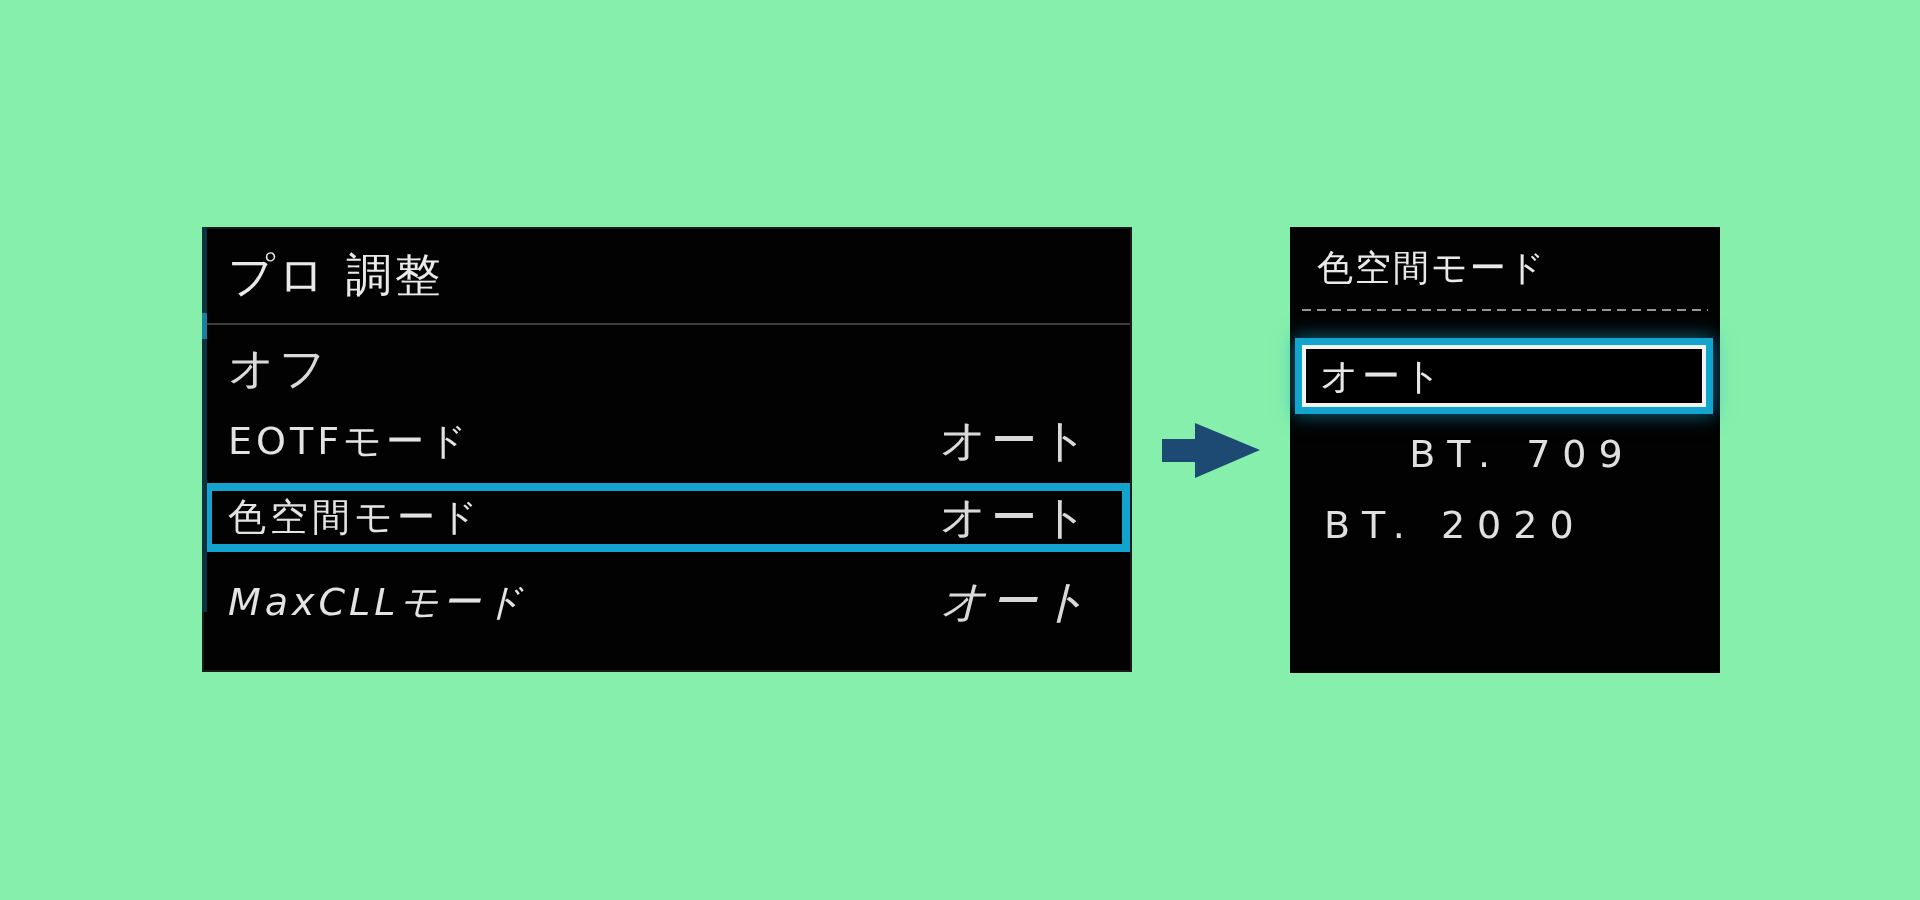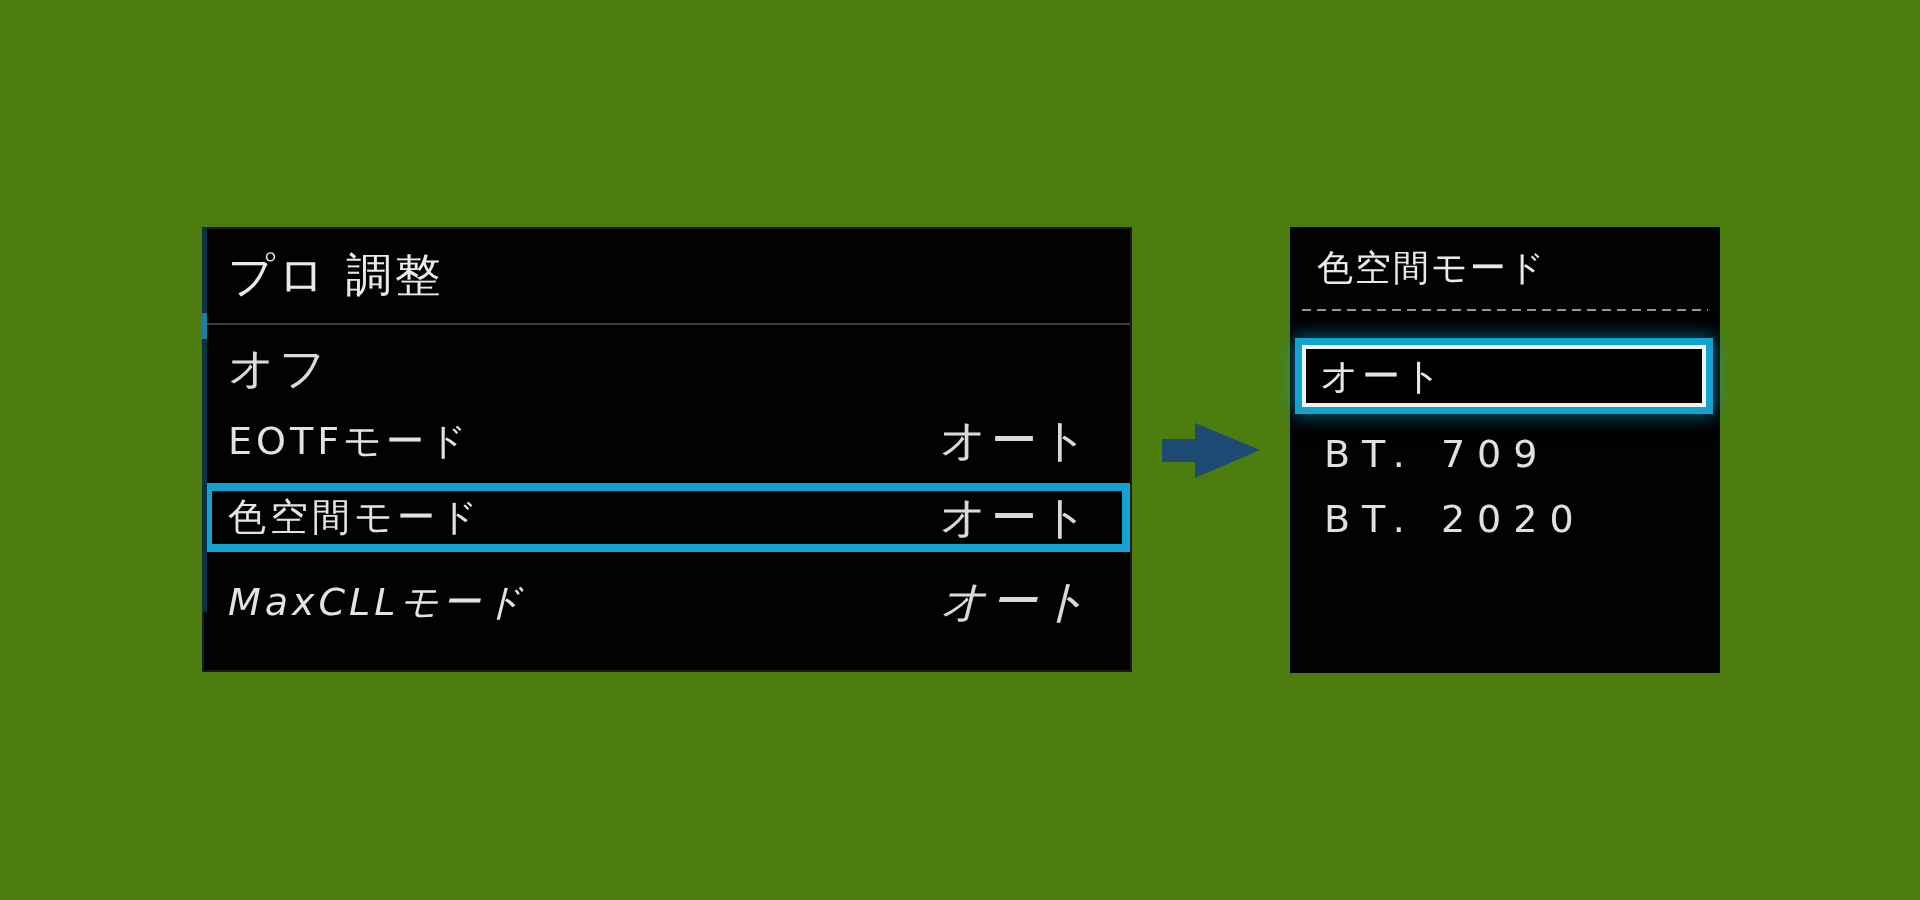--- a/index.html
+++ b/index.html
@@ -5,21 +5,21 @@
   :root{
     --cyan:#12a4ce;
     --arrow:#1d4a72;
     --panel-bg:#020202;
     --text-bright:#e9e9e9;
     --text-dim:#d9d9d9;
   }
   *{margin:0;padding:0;box-sizing:border-box;}
   html,body{width:1920px;height:900px;background:#ffffff;overflow:hidden;
     font-family:"DejaVu Sans","Liberation Sans",sans-serif;}
-  .canvas{position:relative;width:1920px;height:900px;background:#4d7c0f;}
+  .canvas{position:relative;width:1920px;height:900px;background:#86efac;}
 
   
   .panel{position:absolute;background:var(--panel-bg);}
   .panel-left{left:202px;top:227px;width:930px;height:445px;border:2px solid #1b1b1b;}
   .accent-bar{position:absolute;left:-2px;top:-2px;width:5px;height:385px;background:#0c3240;}
   .accent-bright{position:absolute;left:0;top:86px;width:5px;height:26px;background:#1b7fa0;}
   .panel-left .title-bar{height:94px;display:flex;align-items:center;padding-left:24px;}
   .panel-left .title-bar .t{font-size:46px;letter-spacing:3px;color:var(--text-bright);}
   .hdiv{height:2px;background:#3d3d3d;width:100%;}
   .rows{padding-top:8px;}
@@ -39,22 +39,22 @@
   .panel-right{left:1290px;top:227px;width:430px;height:446px;}
   .panel-right .title-bar{height:82px;display:flex;align-items:center;padding-left:27px;}
   .panel-right .title-bar .t{font-size:36px;letter-spacing:2px;color:var(--text-bright);}
   .dash-div{height:2px;margin:0 12px;
      background:repeating-linear-gradient(90deg,#969696 0 9px,transparent 9px 15px);}
   .opt{display:flex;align-items:center;font-size:38px;color:#e6e6e6;white-space:nowrap;}
   .opt--selected{margin:34px 14px 0 12px;height:62px;border:4px solid #f2f2f2;
      padding-left:14px;letter-spacing:3px;background:#000;
      box-shadow:0 0 0 7px var(--cyan),0 0 18px 8px rgba(20,165,208,.6);}
   .opt--plain{height:46px;padding-left:34px;letter-spacing:12px;color:#e0e0e0;}
-  .opt--bt709{margin-top:24px;}
-  .opt--bt2020{margin-top:19px;}
+  .opt--bt709{margin-top:24px;justify-content:center;}
+  .opt--bt2020{margin-top:25px;}
 </style>
 </head>
 <body>
 
 <div class="canvas">
 
   <div class="panel panel-left">
     <div class="accent-bar">
       <div class="accent-bright"></div>
     </div>

